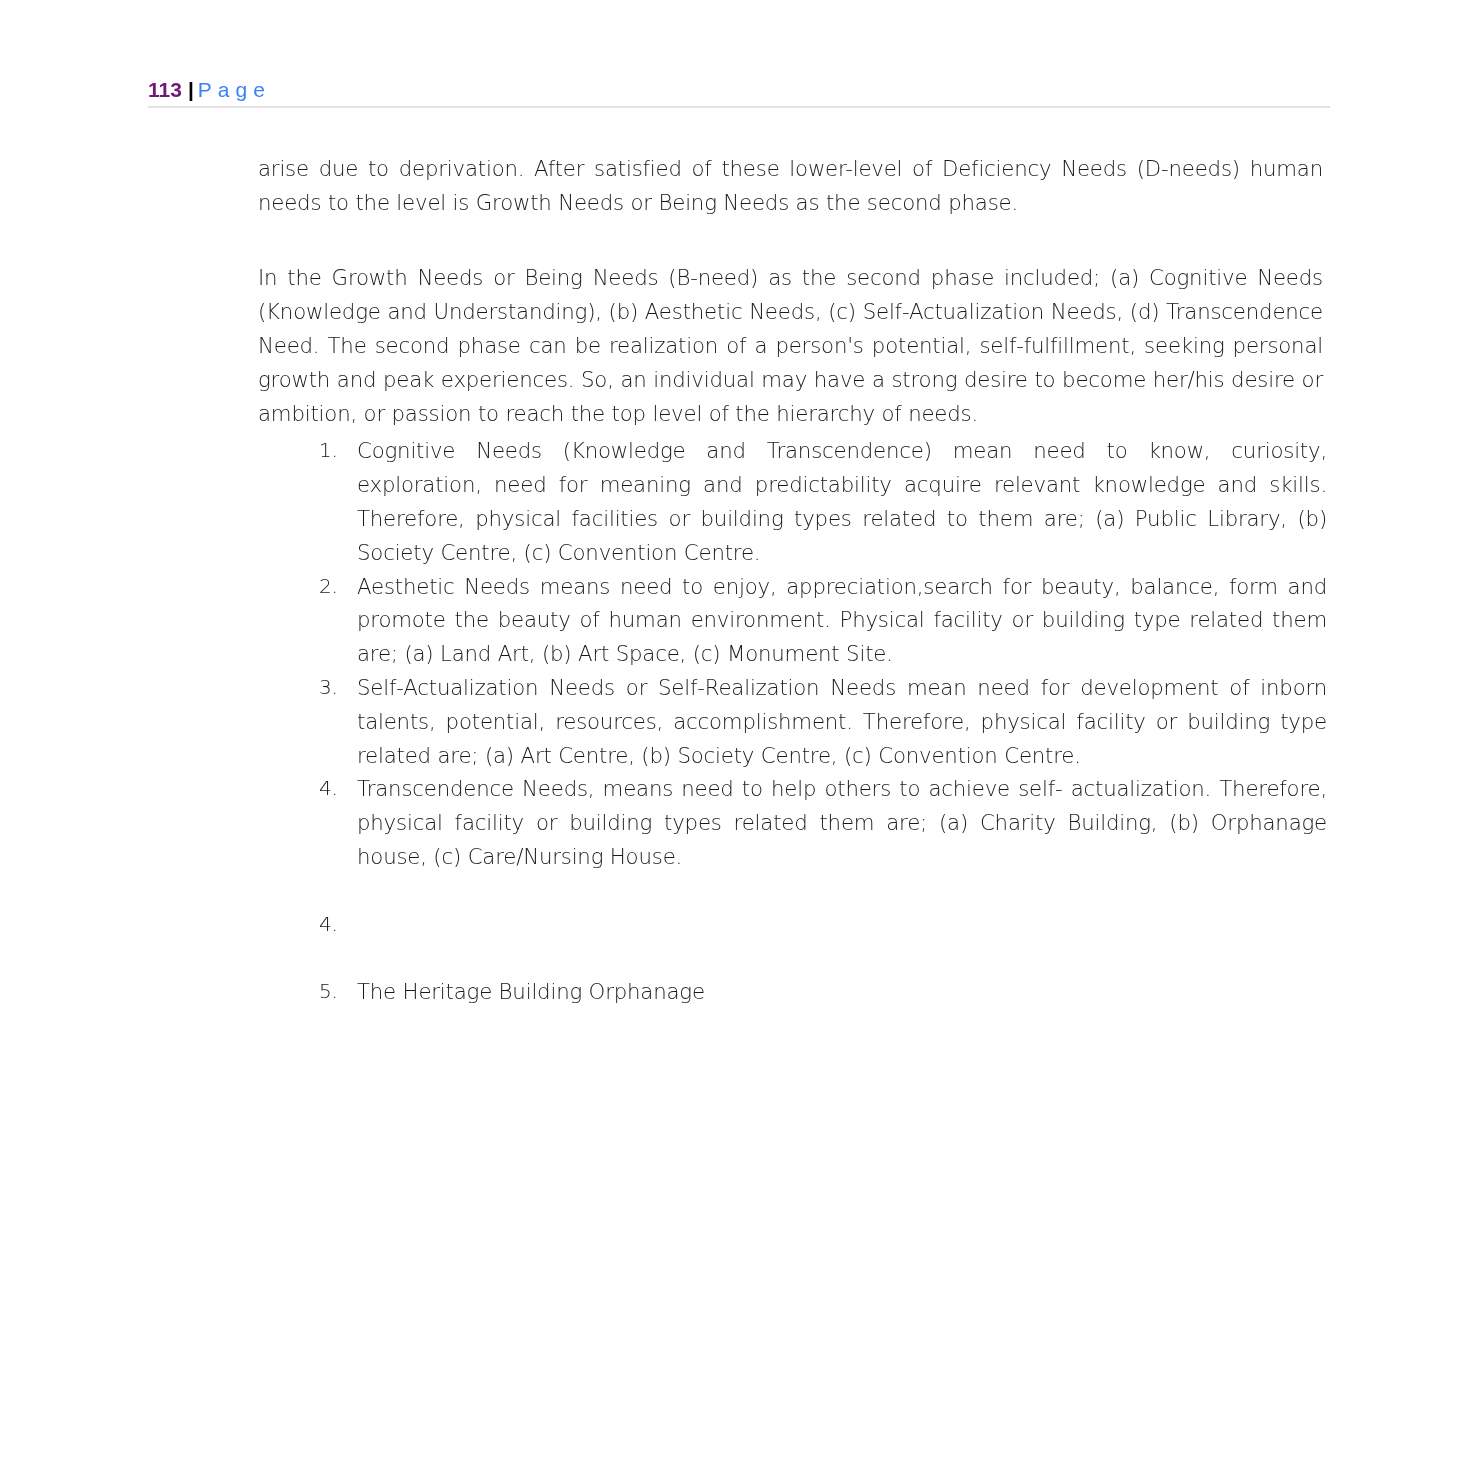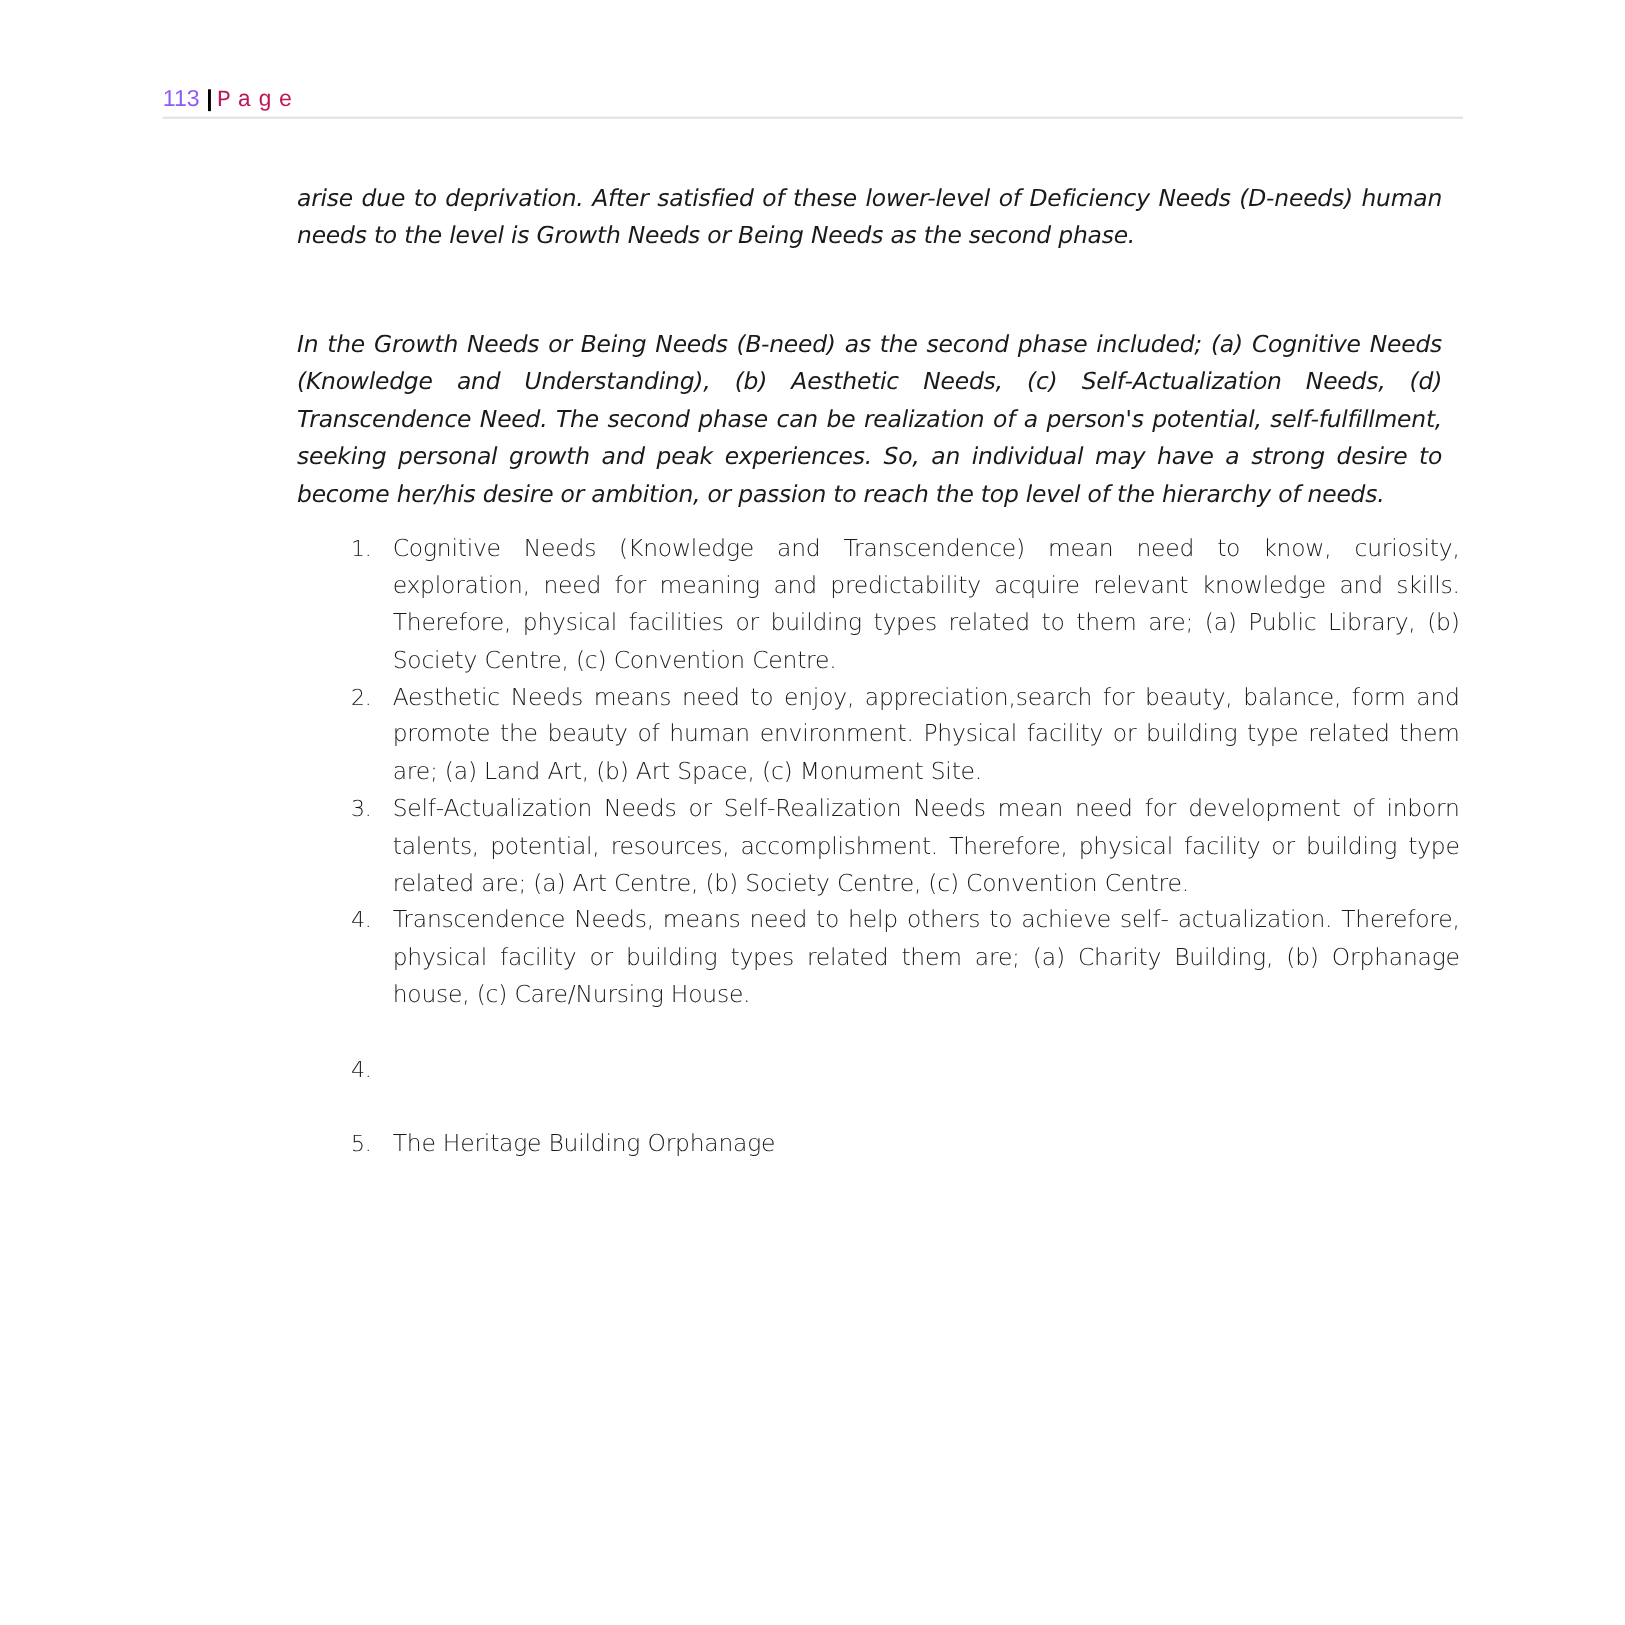--- a/index.html
+++ b/index.html
@@ -20,47 +20,45 @@
     left: 148px;
     top: 76px;
     width: 1182px;
     height: 30px;
     border-bottom: 2px solid #e3e3e3;
     font-family: "Liberation Sans", sans-serif;
     font-size: 21px;
     line-height: 28px;
   }
   .page-num {
-    font-weight: normal;
-    color: #8b5cf6;
+    font-weight: bold;
+    color: #701a75;
   }
   .page-sep {
     font-weight: bold;
     color: #000;
     margin: 0 4px 0 6px;
   }
   .page-word {
-    color: #be185d;
+    color: #3b82f6;
     letter-spacing: 6px;
-    font-family: Liberation Mono, monospace;
   }
   .content {
     position: absolute;
     left: 254px;
     top: 148px;
     width: 1073px;
     font-size: 21.3px;
     line-height: 33.8px;
     font-weight: 300;
     letter-spacing: -0.2px;
   }
   .content p {
-    margin: 16px;
+    margin: 4px;
     text-align: justify;
-    font-style: italic;
   }
   .gap {
     height: 33.8px;
   }
   ol.list {
     margin: 0;
     padding: 0;
     list-style: none;
   }
   ol.list li {

